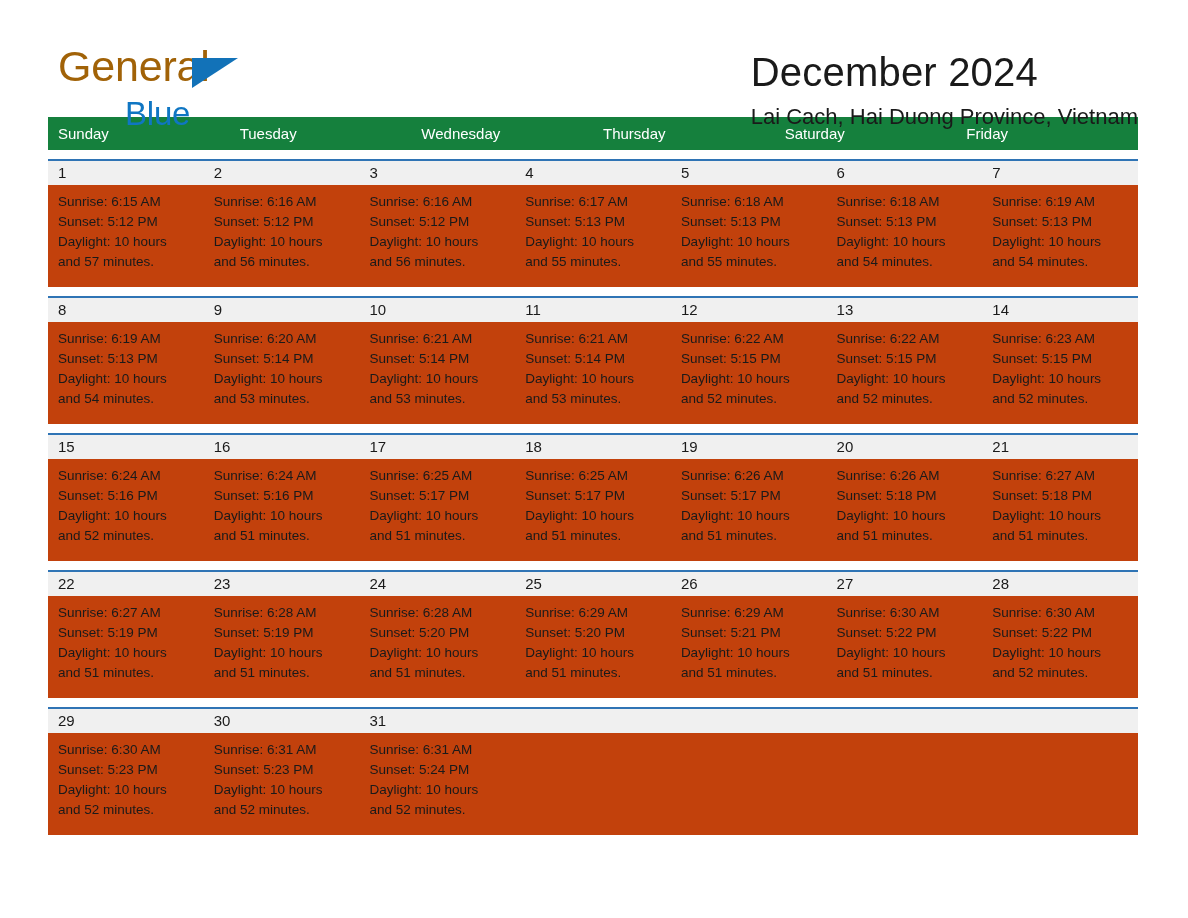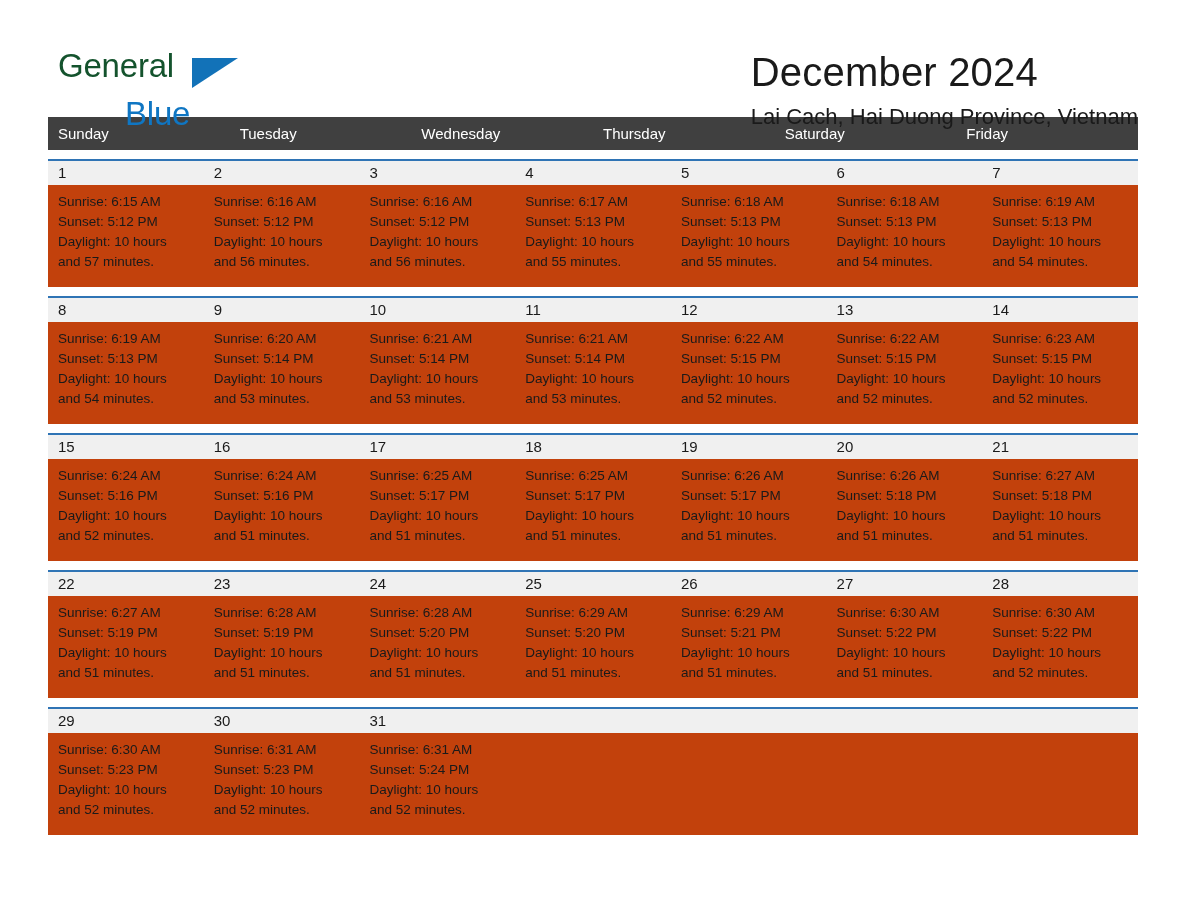--- a/index.html
+++ b/index.html
@@ -36,23 +36,23 @@
     position: relative;
     width: 300px;
     height: 80px;
     flex: 0 0 auto;
     user-select: none;
   }
   .logo-general {
     position: absolute;
     left: 10px;
     top: 0px;
-    font-size: 33px;
+    font-size: 43px;
     letter-spacing: -0.2px;
-    color: #14532d;
+    color: #a16207;
     line-height: 40px;
   }
   .logo-triangle {
     position: absolute;
     left: 144px;
     top: 12px;
     width: 0;
     height: 0;
     border-left: 46px solid #1272b8;
     border-bottom: 30px solid transparent;
@@ -86,21 +86,21 @@
     margin: 6px 2px 0 0;
   }
 
   
   .calendar {
     width: 1090px;
     margin-top: 13px;
   }
   .weekday-header {
     display: flex;
-    background: #404040;
+    background: #15803d;
     height: 33px;
   }
   .weekday-cell {
     flex: 1 1 0;
     color: #ffffff;
     font-size: 15px;
     line-height: 33px;
     padding-left: 10px;
     box-sizing: border-box;
     white-space: nowrap;

